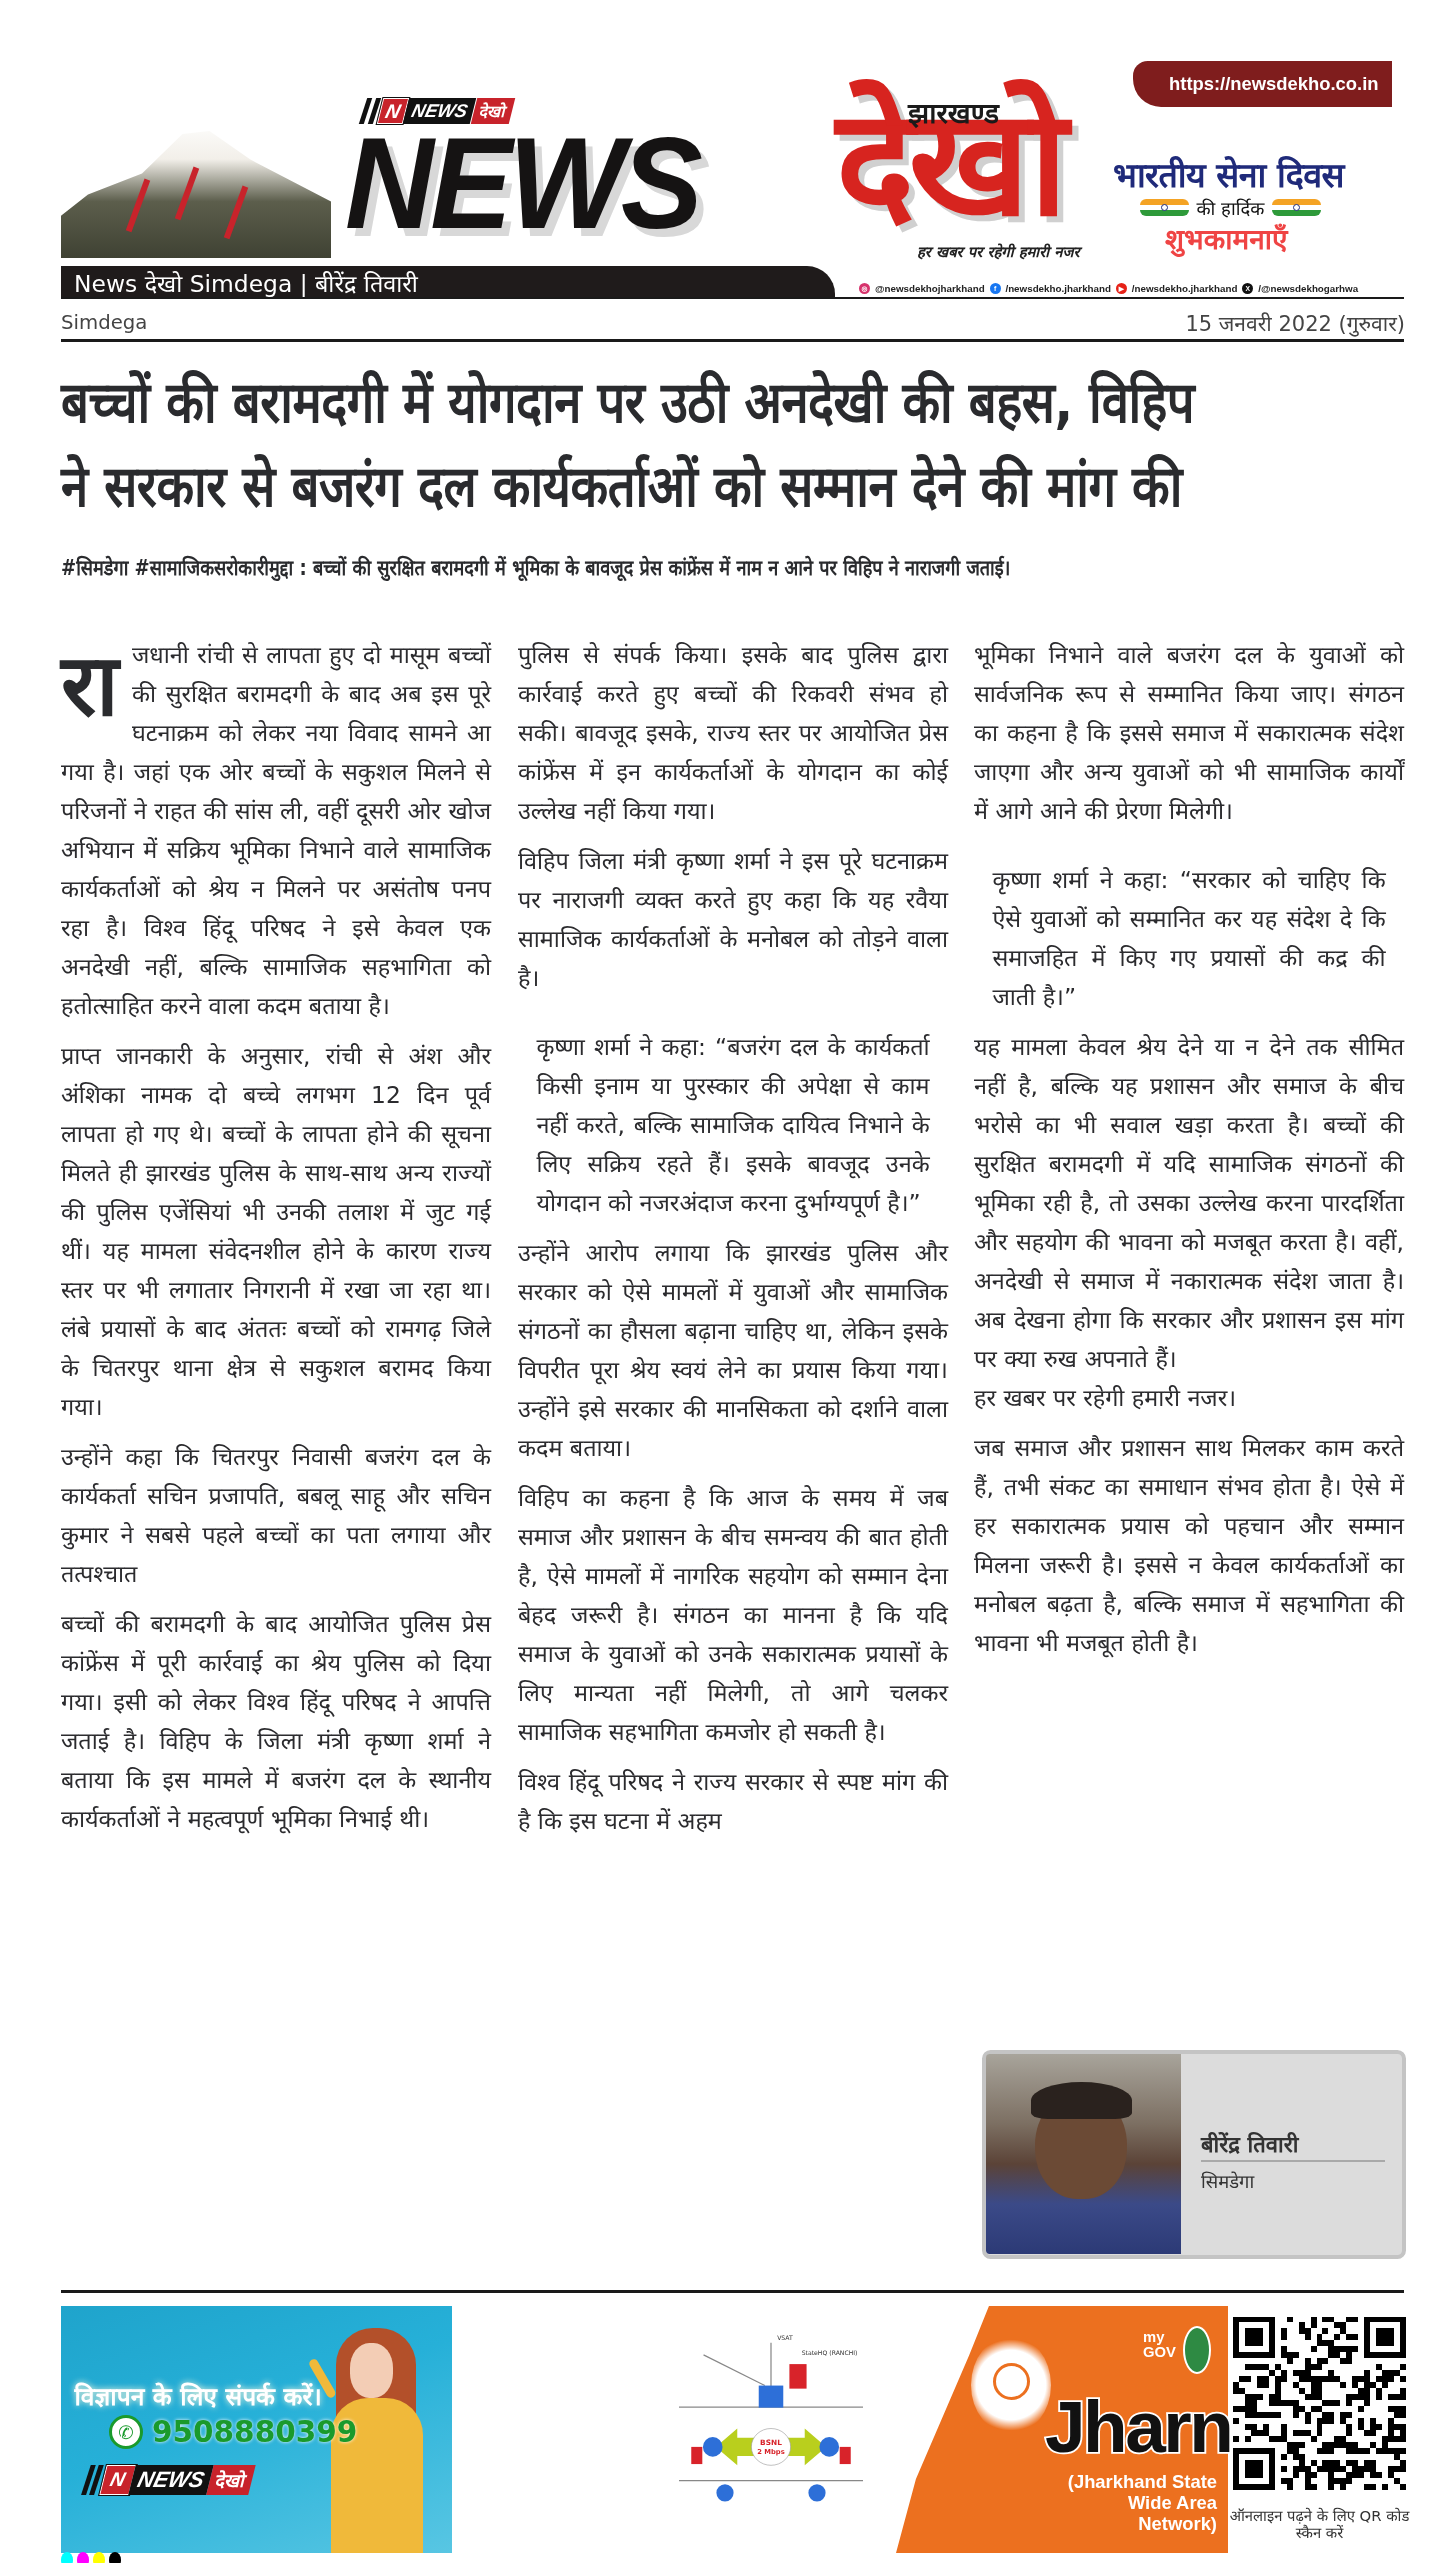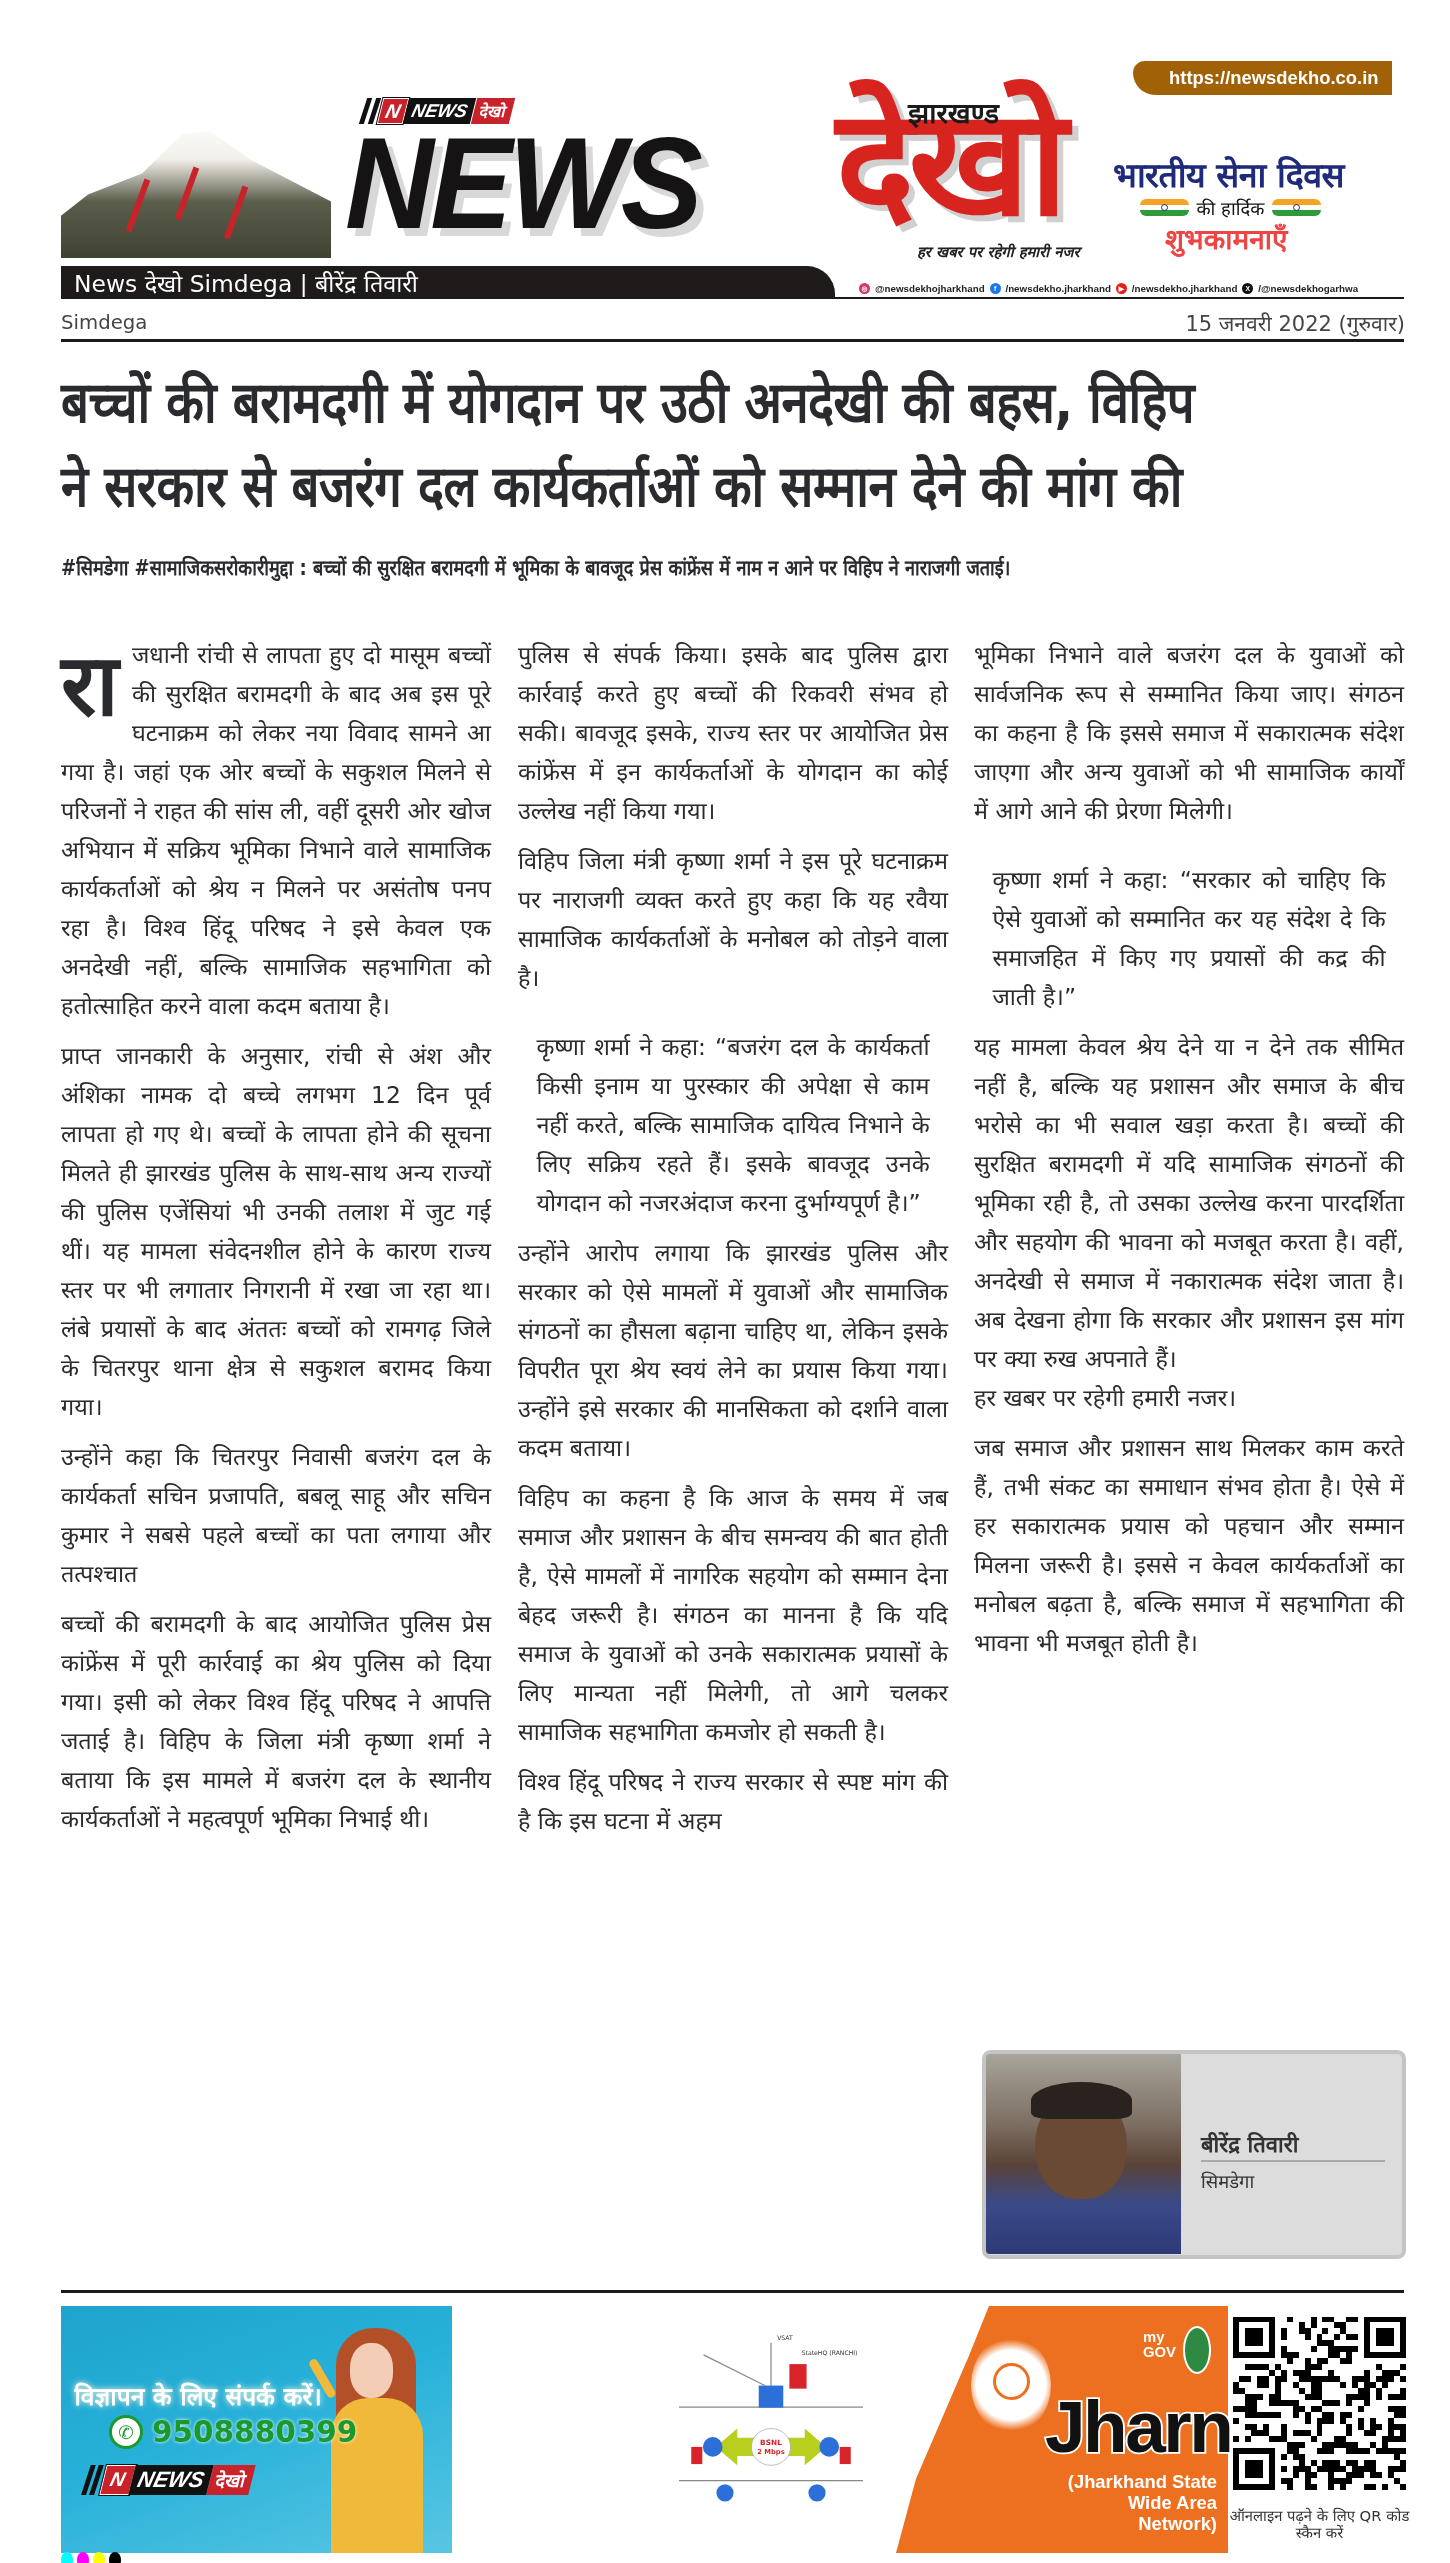--- a/index.html
+++ b/index.html
@@ -5,22 +5,22 @@
   * { box-sizing: border-box; margin: 0; padding: 0; }
   html, body { background: #ffffff; }
   body {
     width: 1451px; height: 2563px; position: relative; overflow: hidden;
     font-family: "DejaVu Sans", sans-serif; color: #2b2b2b;
   }
   .abs { position: absolute; }
 
   
   .url-pill {
-    left: 1133px; top: 61px; width: 259px; height: 34px;
-    background: #a16207; color: #fff; border-radius: 0 0 0 28px;
+    left: 1133px; top: 61px; width: 259px; height: 46px;
+    background: #7f1d1d; color: #fff; border-radius: 0 0 0 28px;
     border-top-left-radius: 14.8px;
     font-family: "Liberation Sans", sans-serif; font-weight: bold; font-size: 18.4px;
     display: flex; align-items: center; justify-content: flex-end; padding-right: 13.5px;
   }
   .soldiers {
     left: 61px; top: 117px; width: 270px; height: 141px;
     background: linear-gradient(180deg, #ffffff 0%, #f2efe9 30%, #5c5e4c 60%, #3f4233 100%);
     clip-path: polygon(0 70%, 10% 55%, 30% 40%, 45% 12%, 55% 10%, 70% 30%, 100% 60%, 100% 100%, 0 100%);
   }
   .soldier-stripe { position:absolute; width: 6.1px; height: 55px; background: #c8232b; transform: rotate(20deg); }

